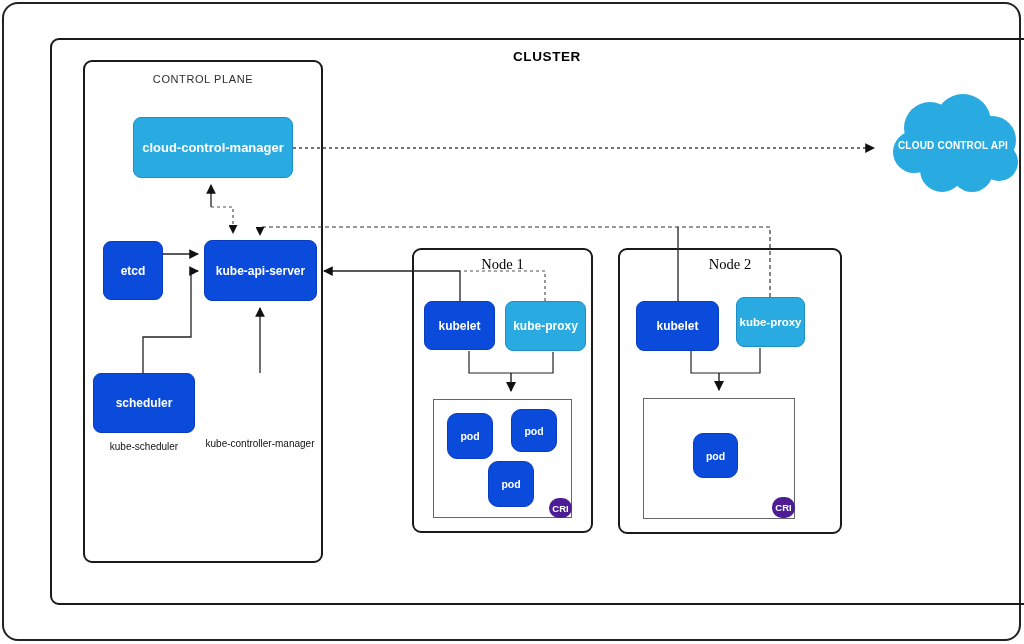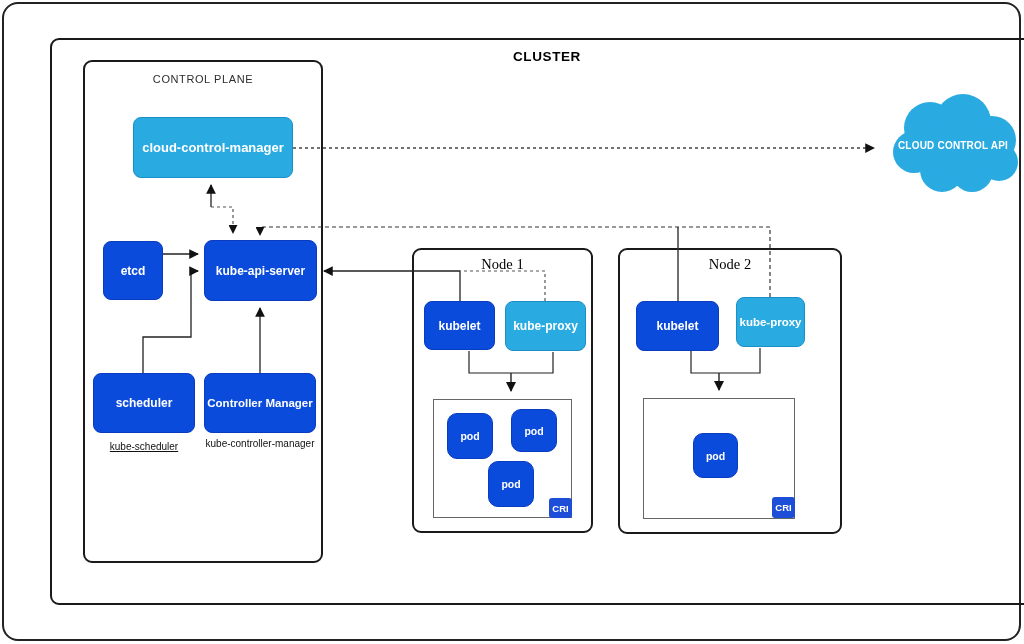--- a/index.html
+++ b/index.html
@@ -20,22 +20,22 @@
   .bluebox {
     position:absolute; display:flex; align-items:center; justify-content:center;
     border-radius:8px; color:#fff; font-weight:bold; font-size:12px; text-align:center;
     z-index:2;
   }
   .dark  { background:#0b4bdb; border:1px solid #0a3cc0; }
   .light { background:#29abe2; border:1px solid #1b8fc6; }
   .pod { border-radius:10px; font-size:10.5px; }
   .pods-container { position:absolute; border:1px solid #666; background:transparent; z-index:1; }
   .cri-badge {
-    position:absolute; background:#1d4ed8; color:#fff; font-weight:bold; font-size:9.5px;
-    display:flex; align-items:center; justify-content:center; z-index:3; border-radius:3px;
+    position:absolute; background:#4c1d95; color:#fff; font-weight:bold; font-size:9.5px;
+    display:flex; align-items:center; justify-content:center; z-index:3; border-radius:10px;
   }
   .caption { position:absolute; text-align:center; font-size:10px; color:#111; }
   .connector-layer { position:absolute; left:0; top:0; width:1024px; height:644px; z-index:4; pointer-events:none; }
   .cloud-label {
     position:absolute; left:890px; top:140px; width:126px; text-align:center;
     color:#fff; font-size:10px; font-weight:bold; z-index:5; letter-spacing:.2px;
   }
 </style>
 </head>
 <body>
@@ -49,22 +49,21 @@
   </div>
 
   <div class="container-box" style="left:83px; top:60px; width:240px; height:503px;">
     <div class="box-title cp-title">CONTROL PLANE</div>
   </div>
 
   <div class="bluebox light" style="left:133px; top:117px; width:160px; height:61px; font-size:13px;">cloud-control-manager</div>
   <div class="bluebox dark" style="left:103px; top:241px; width:60px; height:59px;">etcd</div>
   <div class="bluebox dark" style="left:204px; top:240px; width:113px; height:61px;">kube-api-server</div>
   <div class="bluebox dark" style="left:93px; top:373px; width:102px; height:60px;">scheduler</div>
-  <div class="bluebox dark" style="left:204px; top:373px; width:112px; height:60px; font-size:11.5px;">Controller Manager</div>
-  <div class="caption" style="left:84px; top:441px; width:120px;text-decoration:underline;">kube-scheduler</div>
+  <div class="caption" style="left:84px; top:441px; width:120px;">kube-scheduler</div>
   <div class="caption" style="left:190px; top:438px; width:140px;">kube-controller-manager</div>
 
   <div class="container-box" style="left:412px; top:248px; width:181px; height:285px;">
     <div class="box-title node-title">Node 1</div>
   </div>
   <div class="bluebox dark" style="left:424px; top:301px; width:71px; height:49px;">kubelet</div>
   <div class="bluebox light" style="left:505px; top:301px; width:81px; height:50px;">kube-proxy</div>
   <div class="pods-container" style="left:433px; top:399px; width:139px; height:119px;"></div>
   <div class="bluebox dark pod" style="left:447px; top:413px; width:46px; height:46px;">pod</div>
   <div class="bluebox dark pod" style="left:511px; top:409px; width:46px; height:43px;">pod</div>

